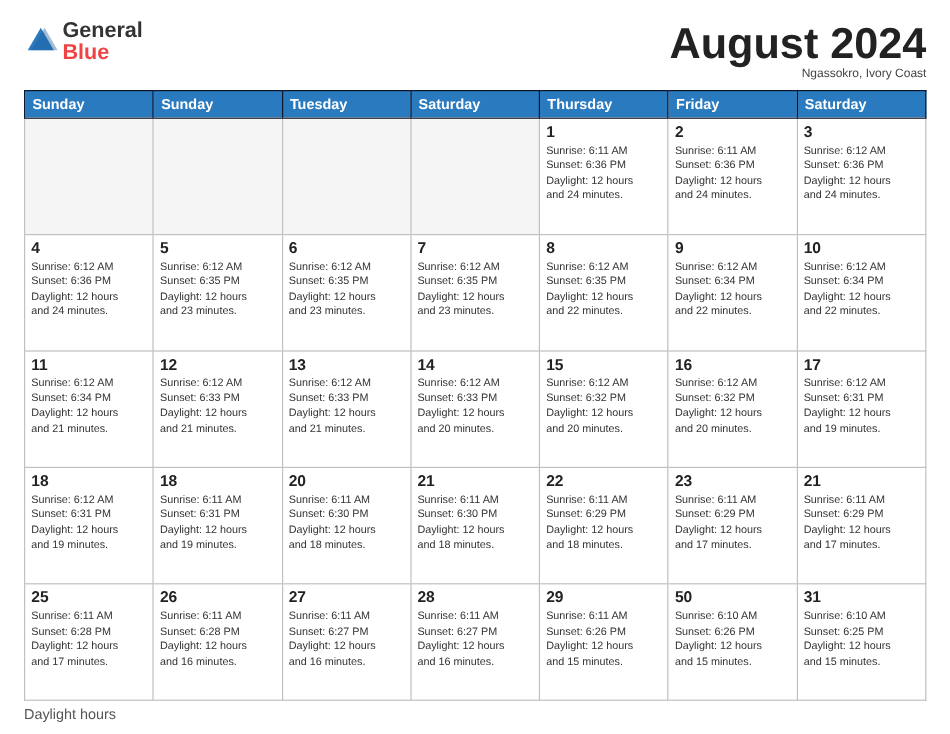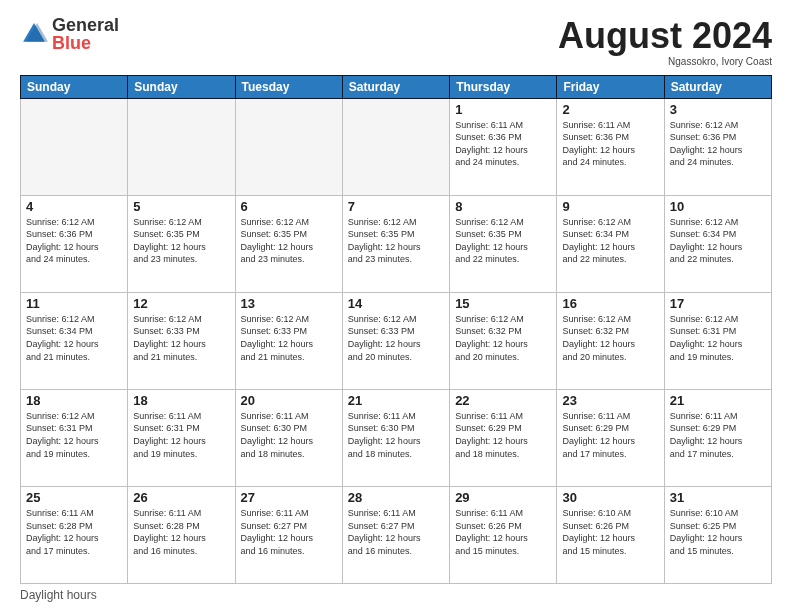--- a/index.html
+++ b/index.html
@@ -341,21 +341,21 @@
 and 16 minutes.</div>
           </td>
           <td>
             <span class="day-num">29</span>
             <div class="day-info" style="white-space: pre-line;">Sunrise: 6:11 AM
 Sunset: 6:26 PM
 Daylight: 12 hours
 and 15 minutes.</div>
           </td>
           <td>
-            <span class="day-num">30</span>
+            <span class="day-num">50</span>
             <div class="day-info" style="white-space: pre-line;">Sunrise: 6:10 AM
 Sunset: 6:26 PM
 Daylight: 12 hours
 and 15 minutes.</div>
           </td>
           <td>
             <span class="day-num">31</span>
             <div class="day-info" style="white-space: pre-line;">Sunrise: 6:10 AM
 Sunset: 6:25 PM
 Daylight: 12 hours

